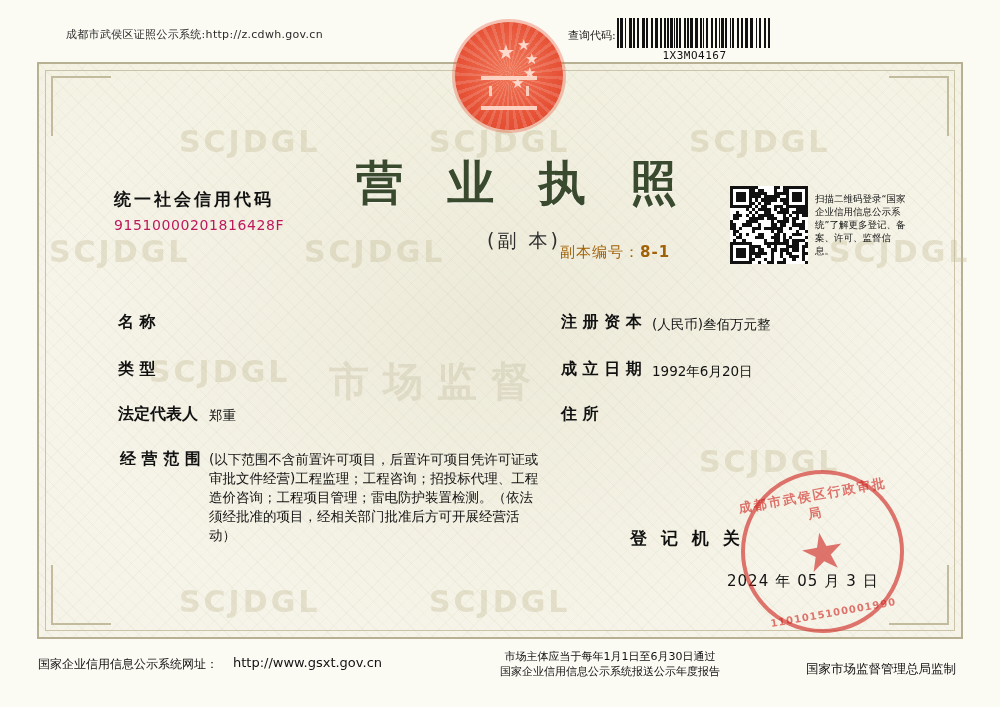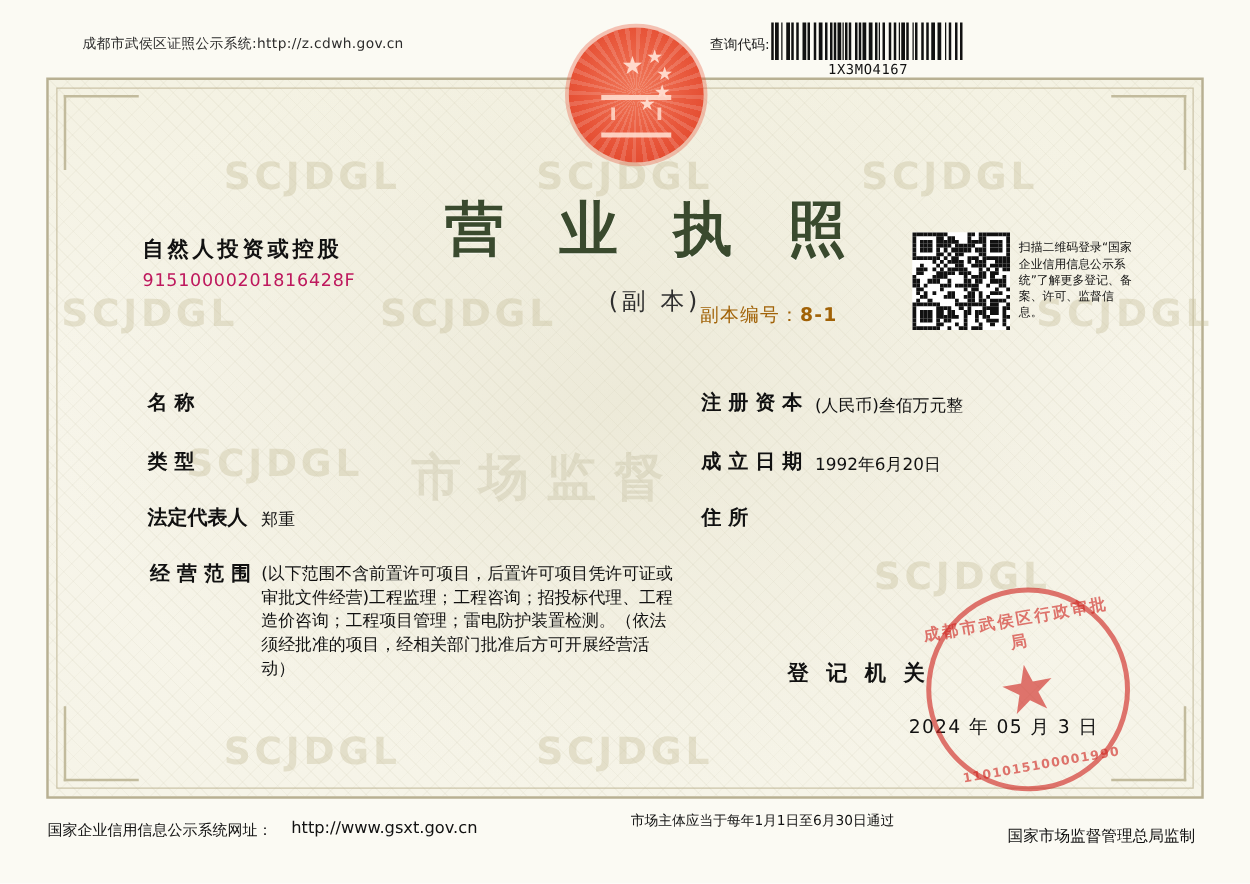--- a/index.html
+++ b/index.html
@@ -440,21 +440,21 @@
     <div class="star" style="left:62px; top:16px;">★</div>
     <div class="star" style="left:70px; top:30px;">★</div>
     <div class="star" style="left:68px; top:44px;">★</div>
     <div class="star" style="left:56px; top:54px;">★</div>
     <div class="gate"></div>
   </div>
 
   <div class="title">营 业 执 照</div>
   <div class="subtitle">(副  本)</div>
 
-  <div class="credit-label">自然人投资或控股</div>
+  <div class="credit-label">统一社会信用代码</div>
   <div class="credit-value">91510000201816428F</div>
 
   <div class="copy-no">
     <span>副本编号：</span><b>8-1</b>
   </div>
 
   <div class="qr" id="qrcode">
       <div class="cells" style="position: relative; background: rgb(255, 255, 255);">
         <div style="position: absolute; left: 0px; top: 0px; width: 3.12px; height: 3.12px; background: rgb(17, 17, 17);"></div>
         <div style="position: absolute; left: 3.12px; top: 0px; width: 3.12px; height: 3.12px; background: rgb(17, 17, 17);"></div>
@@ -836,17 +836,18 @@
     <div class="seal-top">成都市武侯区行政审批局</div>
     <div class="seal-star">★</div>
     <div class="seal-bottom">1101015100001990</div>
   </div>
 
   <div class="footer">
     <div class="footer-left">国家企业信用信息公示系统网址：</div>
     <div class="footer-url">http://www.gsxt.gov.cn</div>
     <div class="footer-center">
       <div>市场主体应当于每年1月1日至6月30日通过</div>
+      <div>国家企业信用信息公示系统报送公示年度报告</div>
     </div>
     <div class="footer-right">国家市场监督管理总局监制</div>
   </div>
 
 </div>
 
 </body></html>

